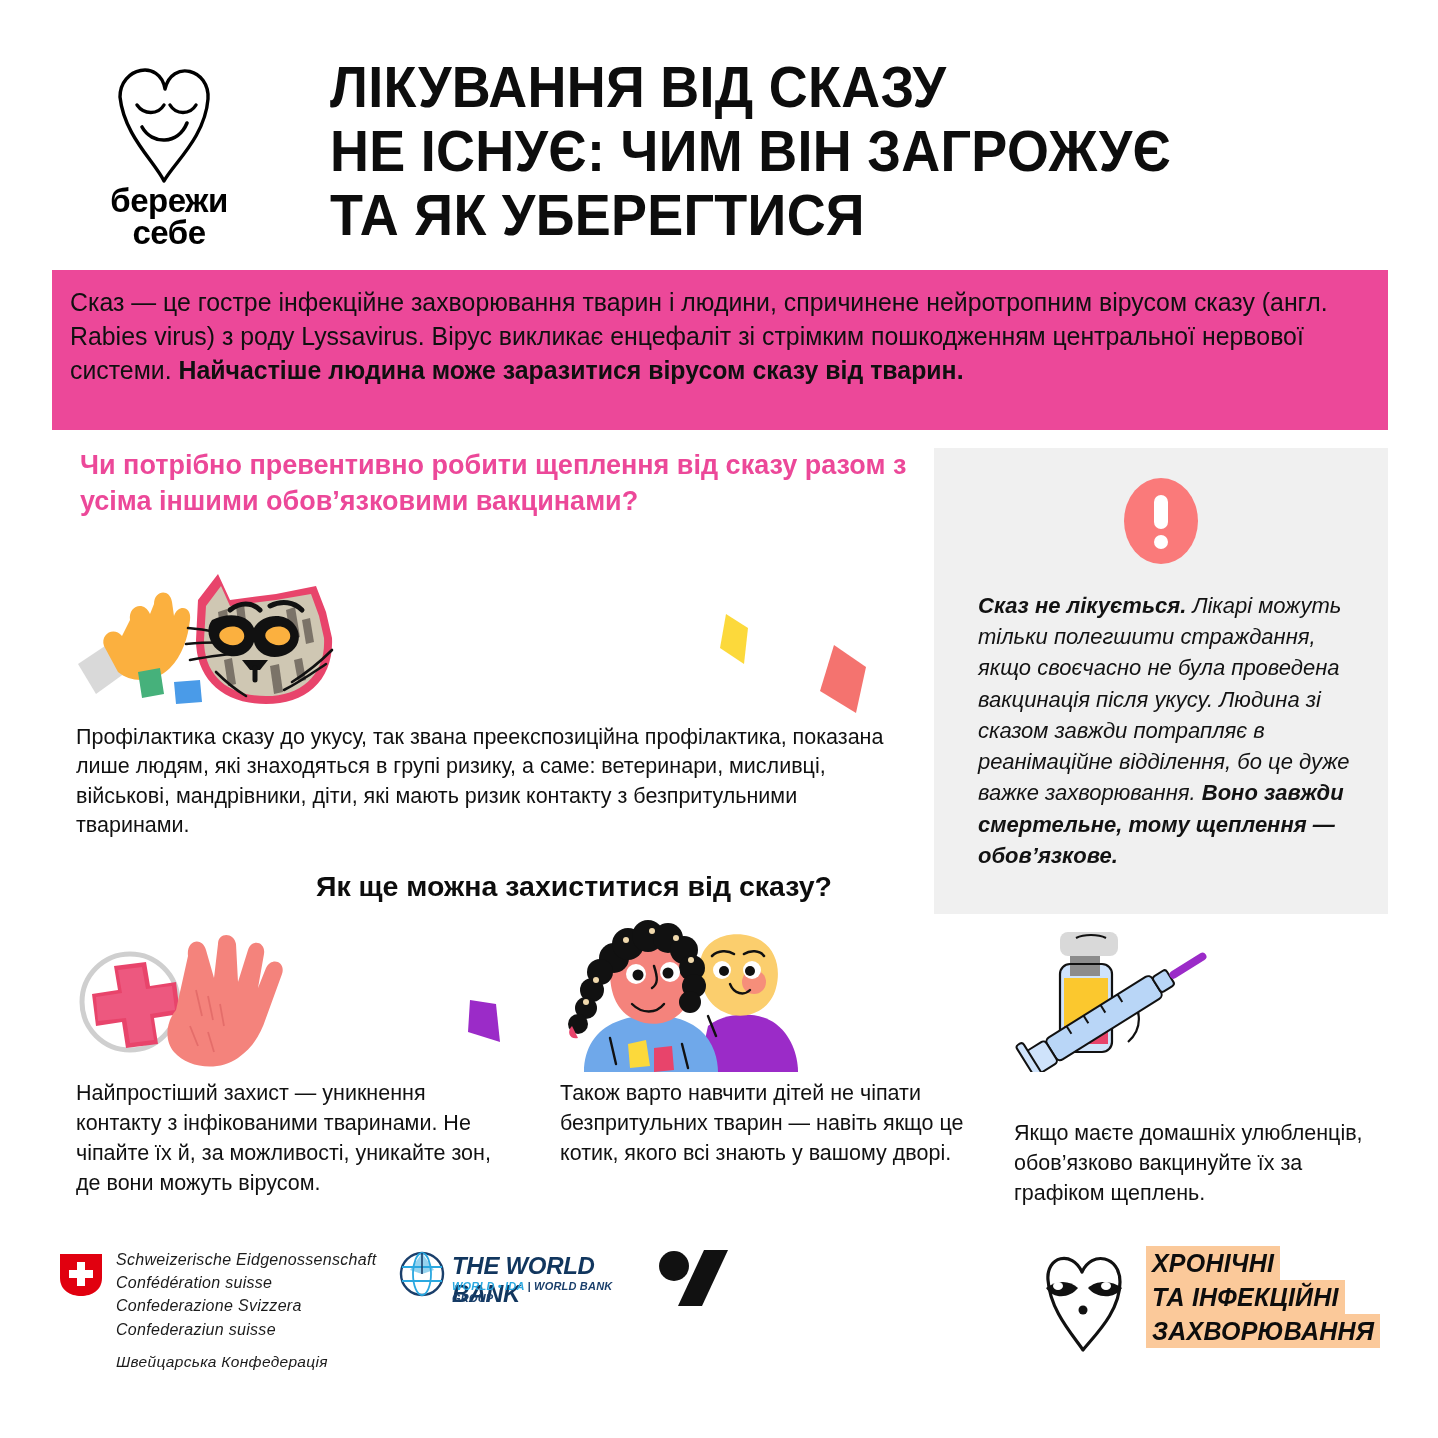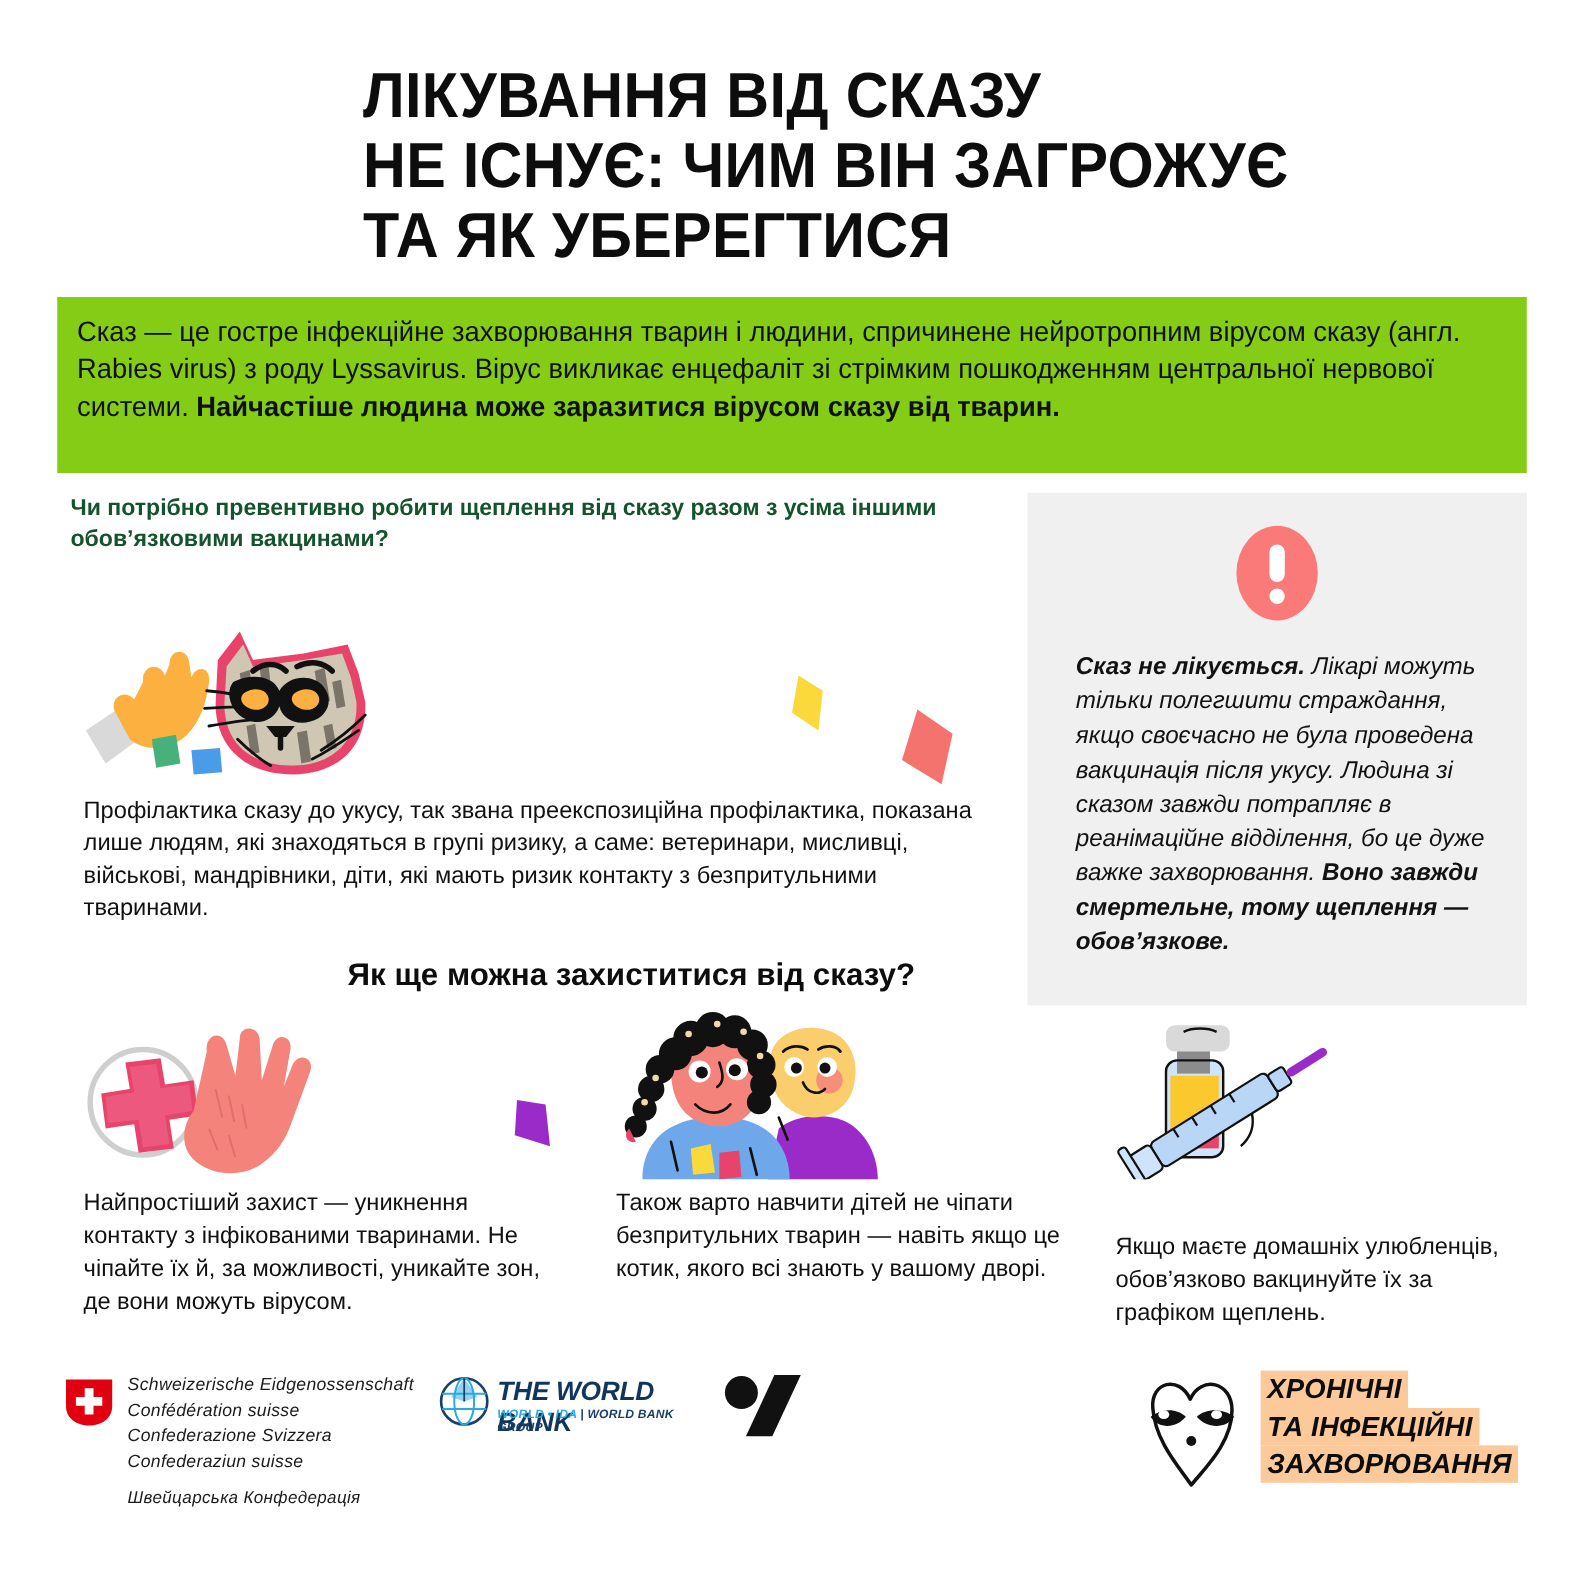--- a/index.html
+++ b/index.html
@@ -32,35 +32,35 @@
     color: #0d0d0d;
     text-transform: uppercase;
     transform: scaleX(0.93);
     transform-origin: left top;
   }
 
   
   .intro {
     position: absolute; left: 52px; top: 270px;
     width: 1336px; height: 160px;
-    background: #84cc16;
+    background: #ec4899;
     padding: 16px 18px 12px 18px;
   }
   .intro p {
     font-size: 25.5px; line-height: 1.33; color: #101010;
     font-weight: 400;
     transform: scaleX(0.975); transform-origin: left top;
   }
   .intro b { font-weight: 700; }
 
   
   .q1-heading {
-    position: absolute; left: 64px; top: 448px; width: 870px;
-    font-weight: 700; font-size: 21px; line-height: 1.33;
-    color: #14532d;
+    position: absolute; left: 80px; top: 448px; width: 870px;
+    font-weight: 700; font-size: 27px; line-height: 1.33;
+    color: #ec4899;
   }
   .illu-cat { position: absolute; left: 70px; top: 568px; width: 330px; height: 155px; }
   .body-1 {
     position: absolute; left: 76px; top: 723px; width: 830px;
     font-size: 21.5px; line-height: 1.365; color: #111;
   }
 
   .q2-heading {
     position: absolute; left: 72px; top: 868px; width: 760px;
     font-weight: 700; font-size: 28.5px; line-height: 1.3; color: #0d0d0d; text-align: right;
@@ -140,20 +140,32 @@
     padding: 1px 6px 1px 6px; letter-spacing: 0.2px;
   }
 </style>
 </head>
 <body>
 
 <div class="page">
 
   <div class="header">
 
+    <div class="logo-bereji">
+      <svg width="200" height="150" viewBox="0 0 200 150">
+        <path d="M58 52 C58 22, 98 14, 103 44 C110 14, 148 24, 146 54 C143 92, 112 118, 102 136 C92 116, 62 90, 58 52 Z" fill="none" stroke="#000" stroke-width="3.4" stroke-linejoin="round"></path>
+        <path d="M75 60 C82 70, 96 70, 102 60" fill="none" stroke="#000" stroke-width="3.4" stroke-linecap="round"></path>
+        <path d="M108 60 C114 70, 128 70, 134 60" fill="none" stroke="#000" stroke-width="3.4" stroke-linecap="round"></path>
+        <path d="M80 82 C90 100, 116 100, 125 78" fill="none" stroke="#000" stroke-width="3.6" stroke-linecap="round"></path>
+      </svg>
+      <div class="logo-words">
+        <div>бережи</div>
+        <div>себе</div>
+      </div>
+    </div>
 
     <h1 class="main-title" style="white-space: pre-line;">ЛІКУВАННЯ ВІД СКАЗУ
 НЕ ІСНУЄ: ЧИМ ВІН ЗАГРОЖУЄ
 ТА ЯК УБЕРЕГТИСЯ</h1>
   </div>
 
   <div class="intro">
     <p><span>Сказ — це гостре інфекційне захворювання тварин і людини, спричинене нейротропним вірусом сказу (англ. Rabies virus) з роду Lyssavirus. Вірус викликає енцефаліт зі стрімким пошкодженням центральної нервової системи. </span><b>Найчастіше людина може заразитися вірусом сказу від тварин.</b></p>
   </div>
 

